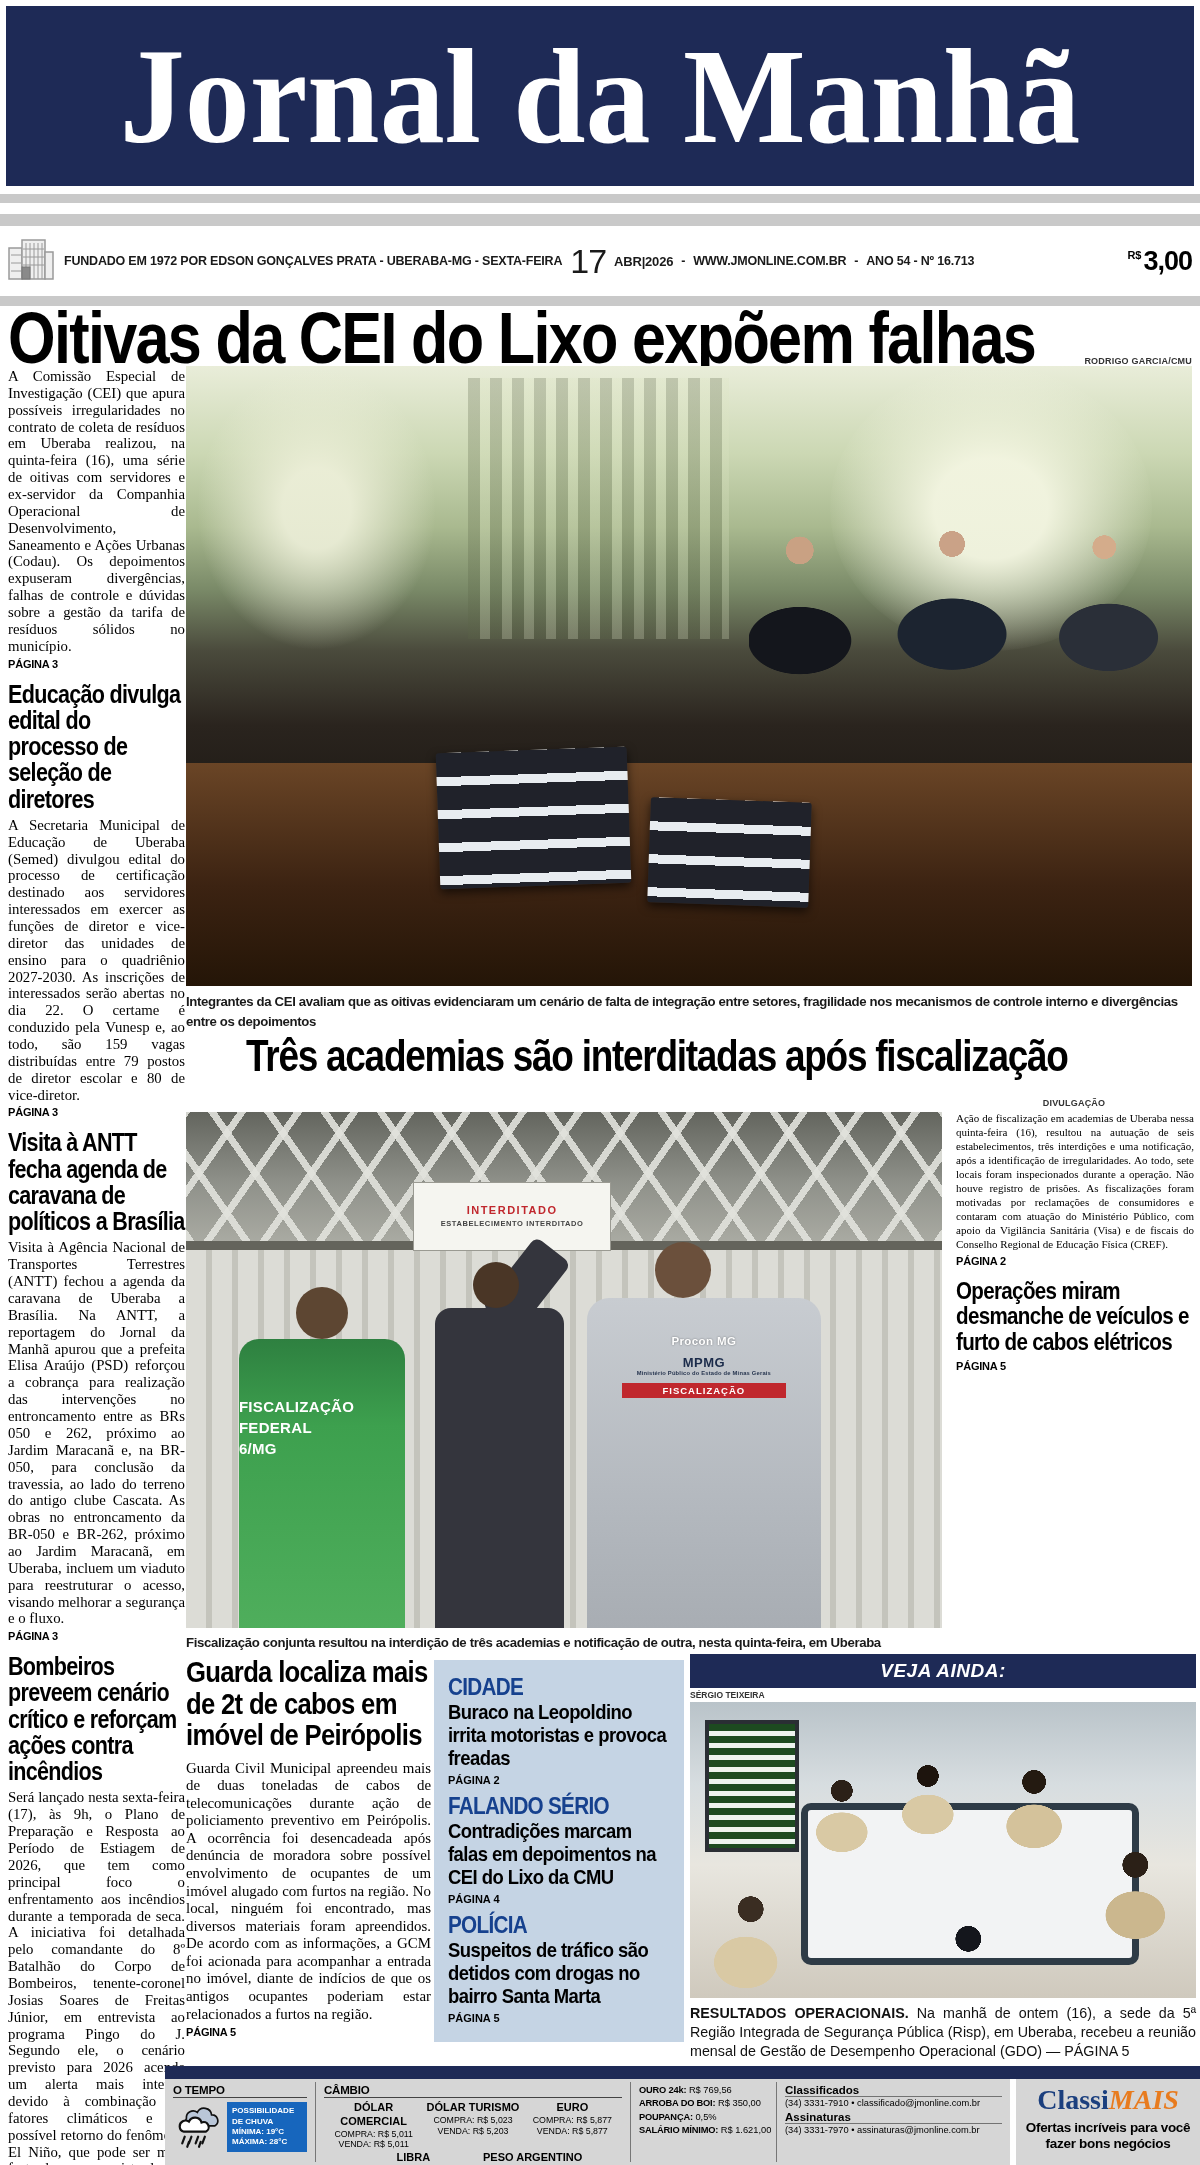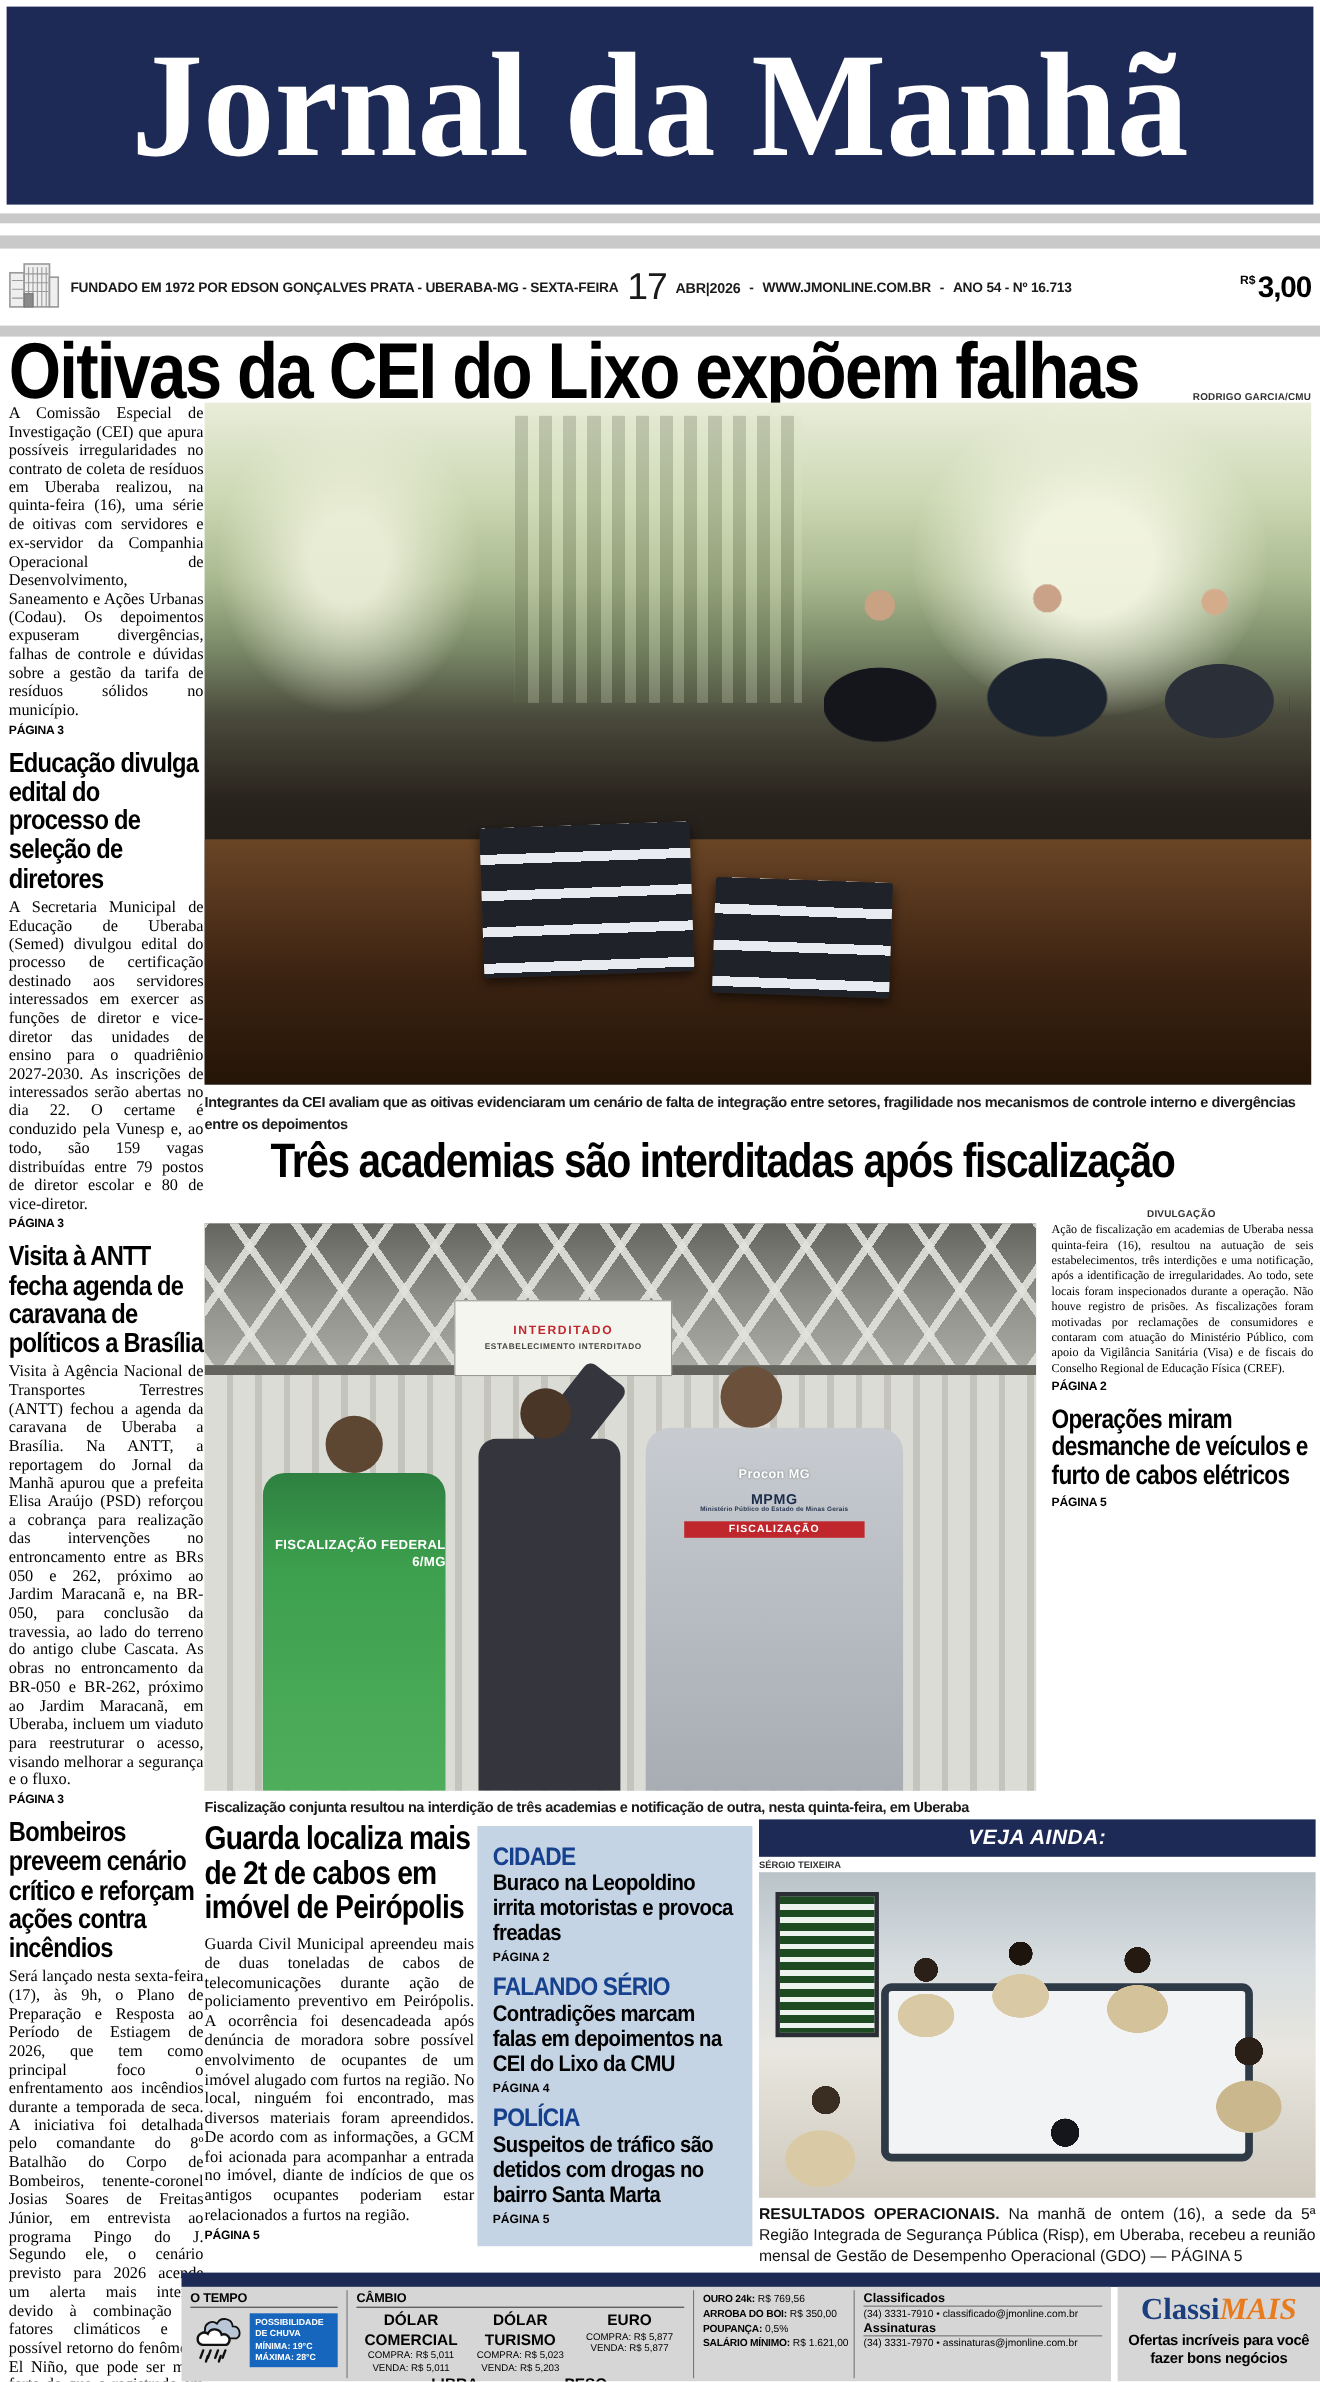--- a/index.html
+++ b/index.html
@@ -85,21 +85,21 @@
       repeating-linear-gradient(-55deg, rgba(225,226,220,.9) 0 7px, transparent 7px 46px),
       linear-gradient(180deg,#63655e,#8f918a 55%,#a9aaa2);}
   .p2-beam{position:absolute;left:0;top:25%;width:100%;height:9px;background:#64645c;}
   .p2-notice{position:absolute;left:30%;top:13.5%;width:26%;height:13%;background:#f5f5f0;
     border:1px solid #9a9a92;display:flex;flex-direction:column;align-items:center;justify-content:center;gap:3px;}
   .p2-notice .t1{color:#c0272d;font-weight:bold;font-size:11px;letter-spacing:1.5px;}
   .p2-notice .t2{color:#444;font-weight:bold;font-size:7.5px;letter-spacing:0.6px;}
   .p2-figure{position:absolute;bottom:0;}
   .p2-vest{left:7%;width:22%;height:56%;border-radius:20px 20px 0 0;
     background:linear-gradient(180deg,#2e8040,#3da04e 30%,#4fae5c);}
-  .p2-vest-label{color:#fff;font-weight:bold;font-size:12px;text-align:right;margin-top:34%;line-height:1.4;letter-spacing:0.3px;}
+  .p2-vest-label{color:#fff;font-weight:bold;font-size:15px;text-align:left;margin-top:34%;line-height:1.4;letter-spacing:0.3px;}
   .p2-head{position:absolute;border-radius:50%;}
   .p2-head1{left:14.5%;bottom:56%;width:52px;height:52px;background:#5d4632;}
   .p2-center{left:33%;width:17%;height:62%;border-radius:16px 16px 0 0;background:#34353d;}
   .p2-arm{position:absolute;left:42%;bottom:58%;width:6%;height:17%;background:#34353d;
     transform:rotate(38deg);border-radius:8px;}
   .p2-head2{left:38%;bottom:62%;width:46px;height:46px;background:#4a3626;}
   .p2-gray{left:53%;width:31%;height:64%;border-radius:22px 22px 0 0;
     background:linear-gradient(180deg,#c8ccd1,#b4b9bf 60%,#a8adb3);}
   .p2-procon{color:#fff;font-weight:bold;font-size:11.5px;text-align:center;margin-top:16%;
     text-shadow:0 0 2px rgba(0,0,0,.45);letter-spacing:0.4px;}
@@ -162,21 +162,21 @@
   .bsec + .bsec{border-left:1px solid #777;}
   .blabel{font-size:11.5px;font-weight:bold;border-bottom:1px solid #444;
     padding-bottom:1px;margin-bottom:3px;letter-spacing:-0.2px;}
   .sec-tempo{width:150px;}
   .tempo-row{display:flex;align-items:center;gap:2px;}
   .tempo-box{width:86px;background:#1766bd;color:#fff;font-weight:bold;font-size:8px;
     line-height:1.3;padding:4px 5px;}
   .sec-cambio{width:315px;}
   .cx-row{display:flex;text-align:center;font-size:8.8px;line-height:1.25;}
   .cx{flex:1;}
-  .cx-name{font-weight:bold;font-size:14px;}
+  .cx-name{font-weight:bold;font-size:11px;}
   .cx-row2{width:80%;margin:1px auto 0;}
   .sec-ouro{width:146px;}
   .ouro-row{font-size:9.3px;line-height:1.45;white-space:nowrap;}
   .ouro-row b{letter-spacing:-0.2px;}
   .sec-cont{flex:1;}
   .ct-label{font-weight:bold;font-size:11.5px;border-bottom:1px solid #737373;margin-bottom:1px;}
   .ct-val{font-size:9.3px;margin-bottom:3px;}
   .panelB{left:1016px;top:2079px;width:184px;height:86px;background:#d6d6d6;
     text-align:center;padding-top:7px;box-sizing:border-box;}
   .cm-brand{font-family:"Liberation Serif",serif;font-size:28px;font-weight:bold;line-height:1;}

